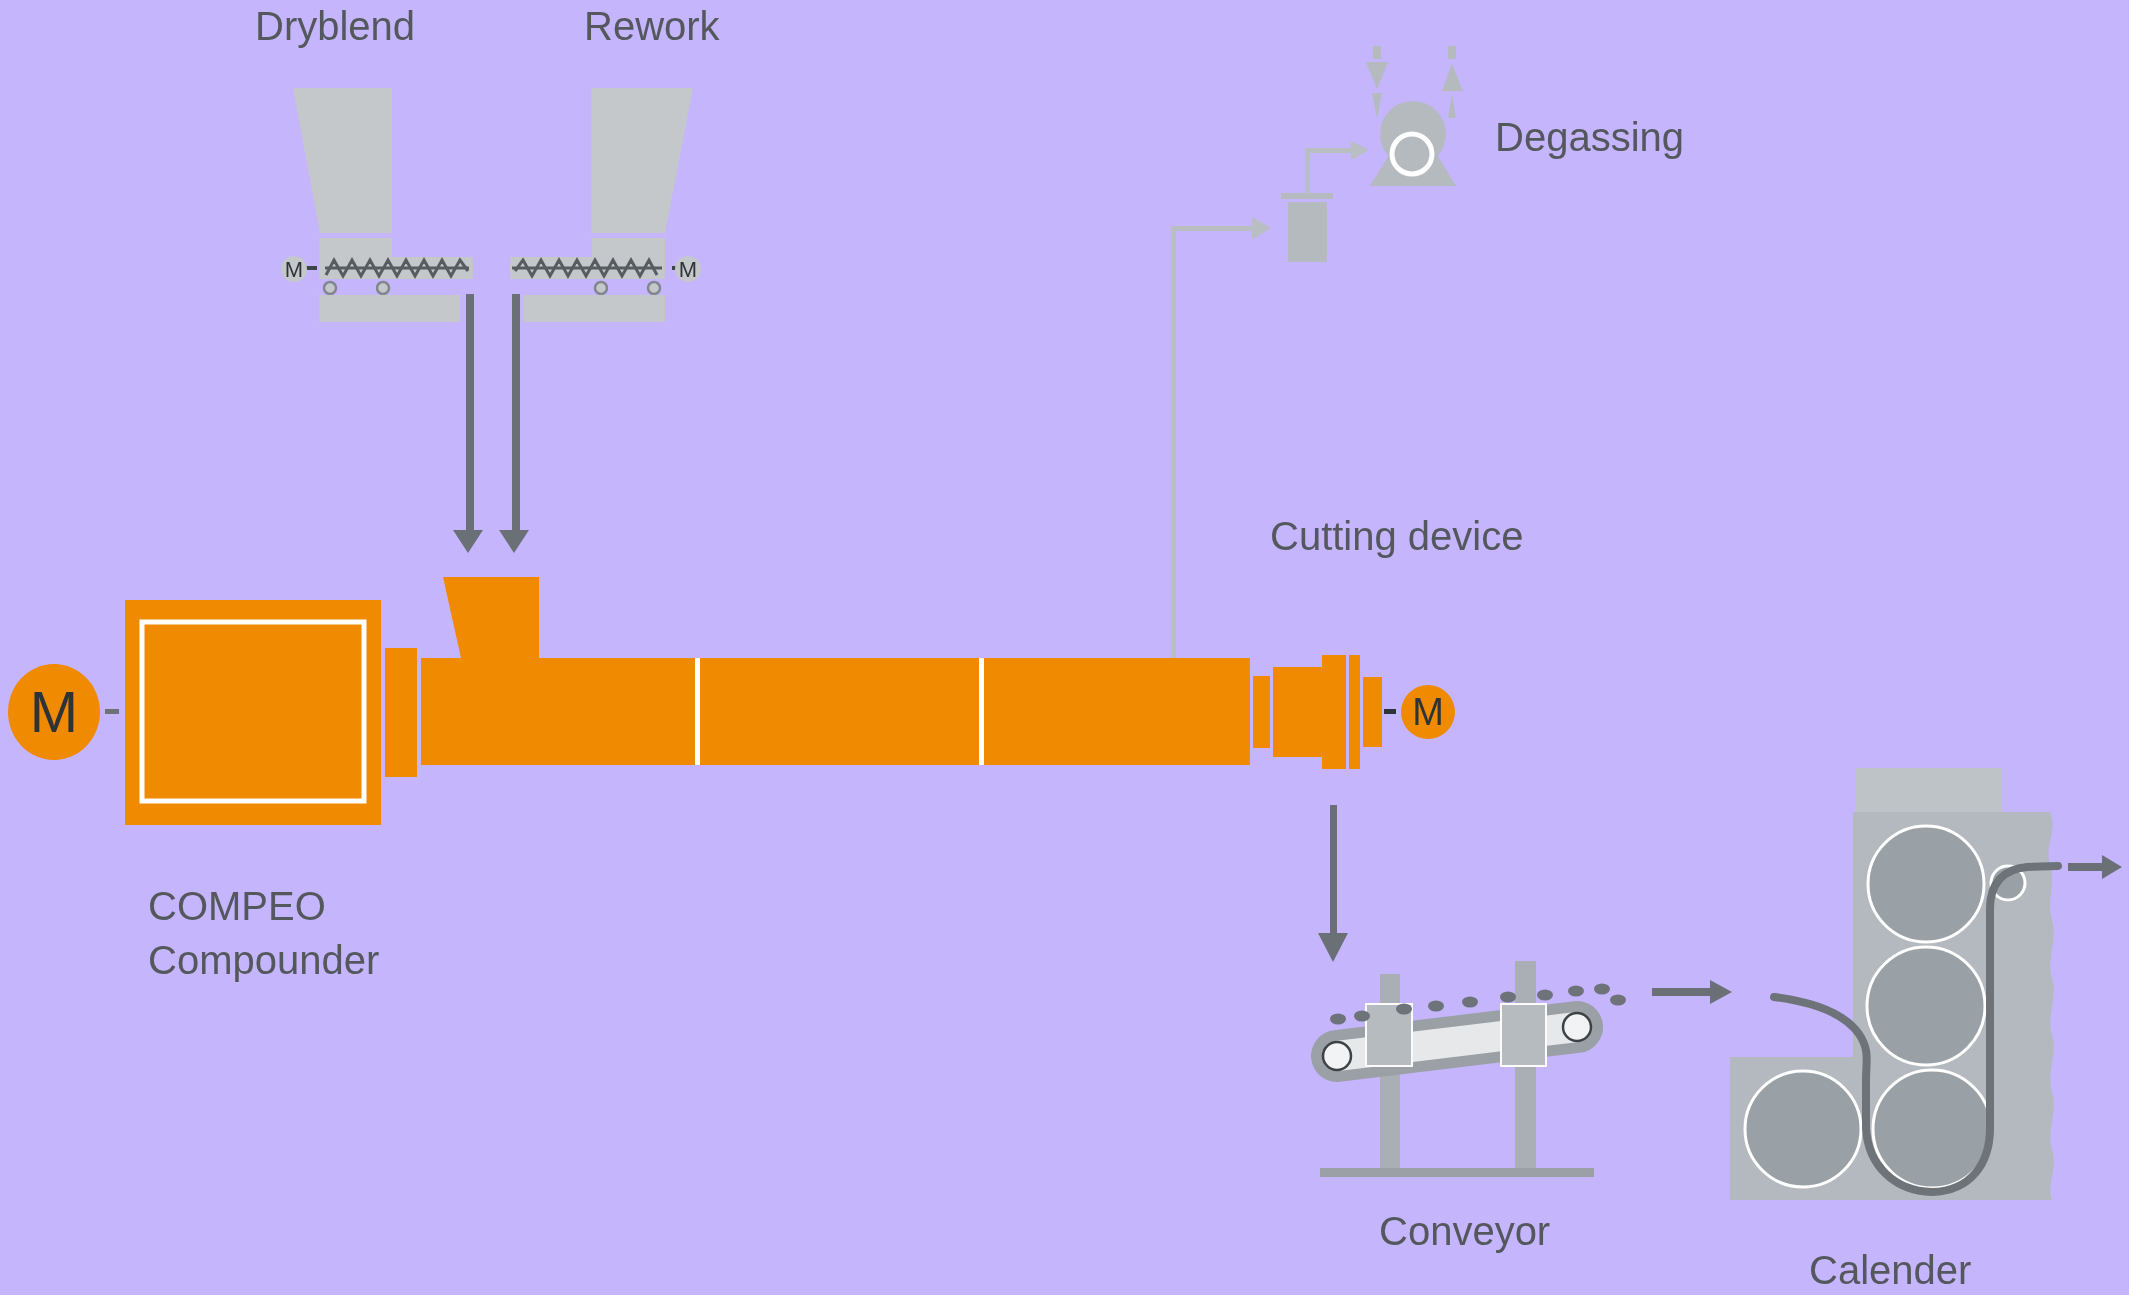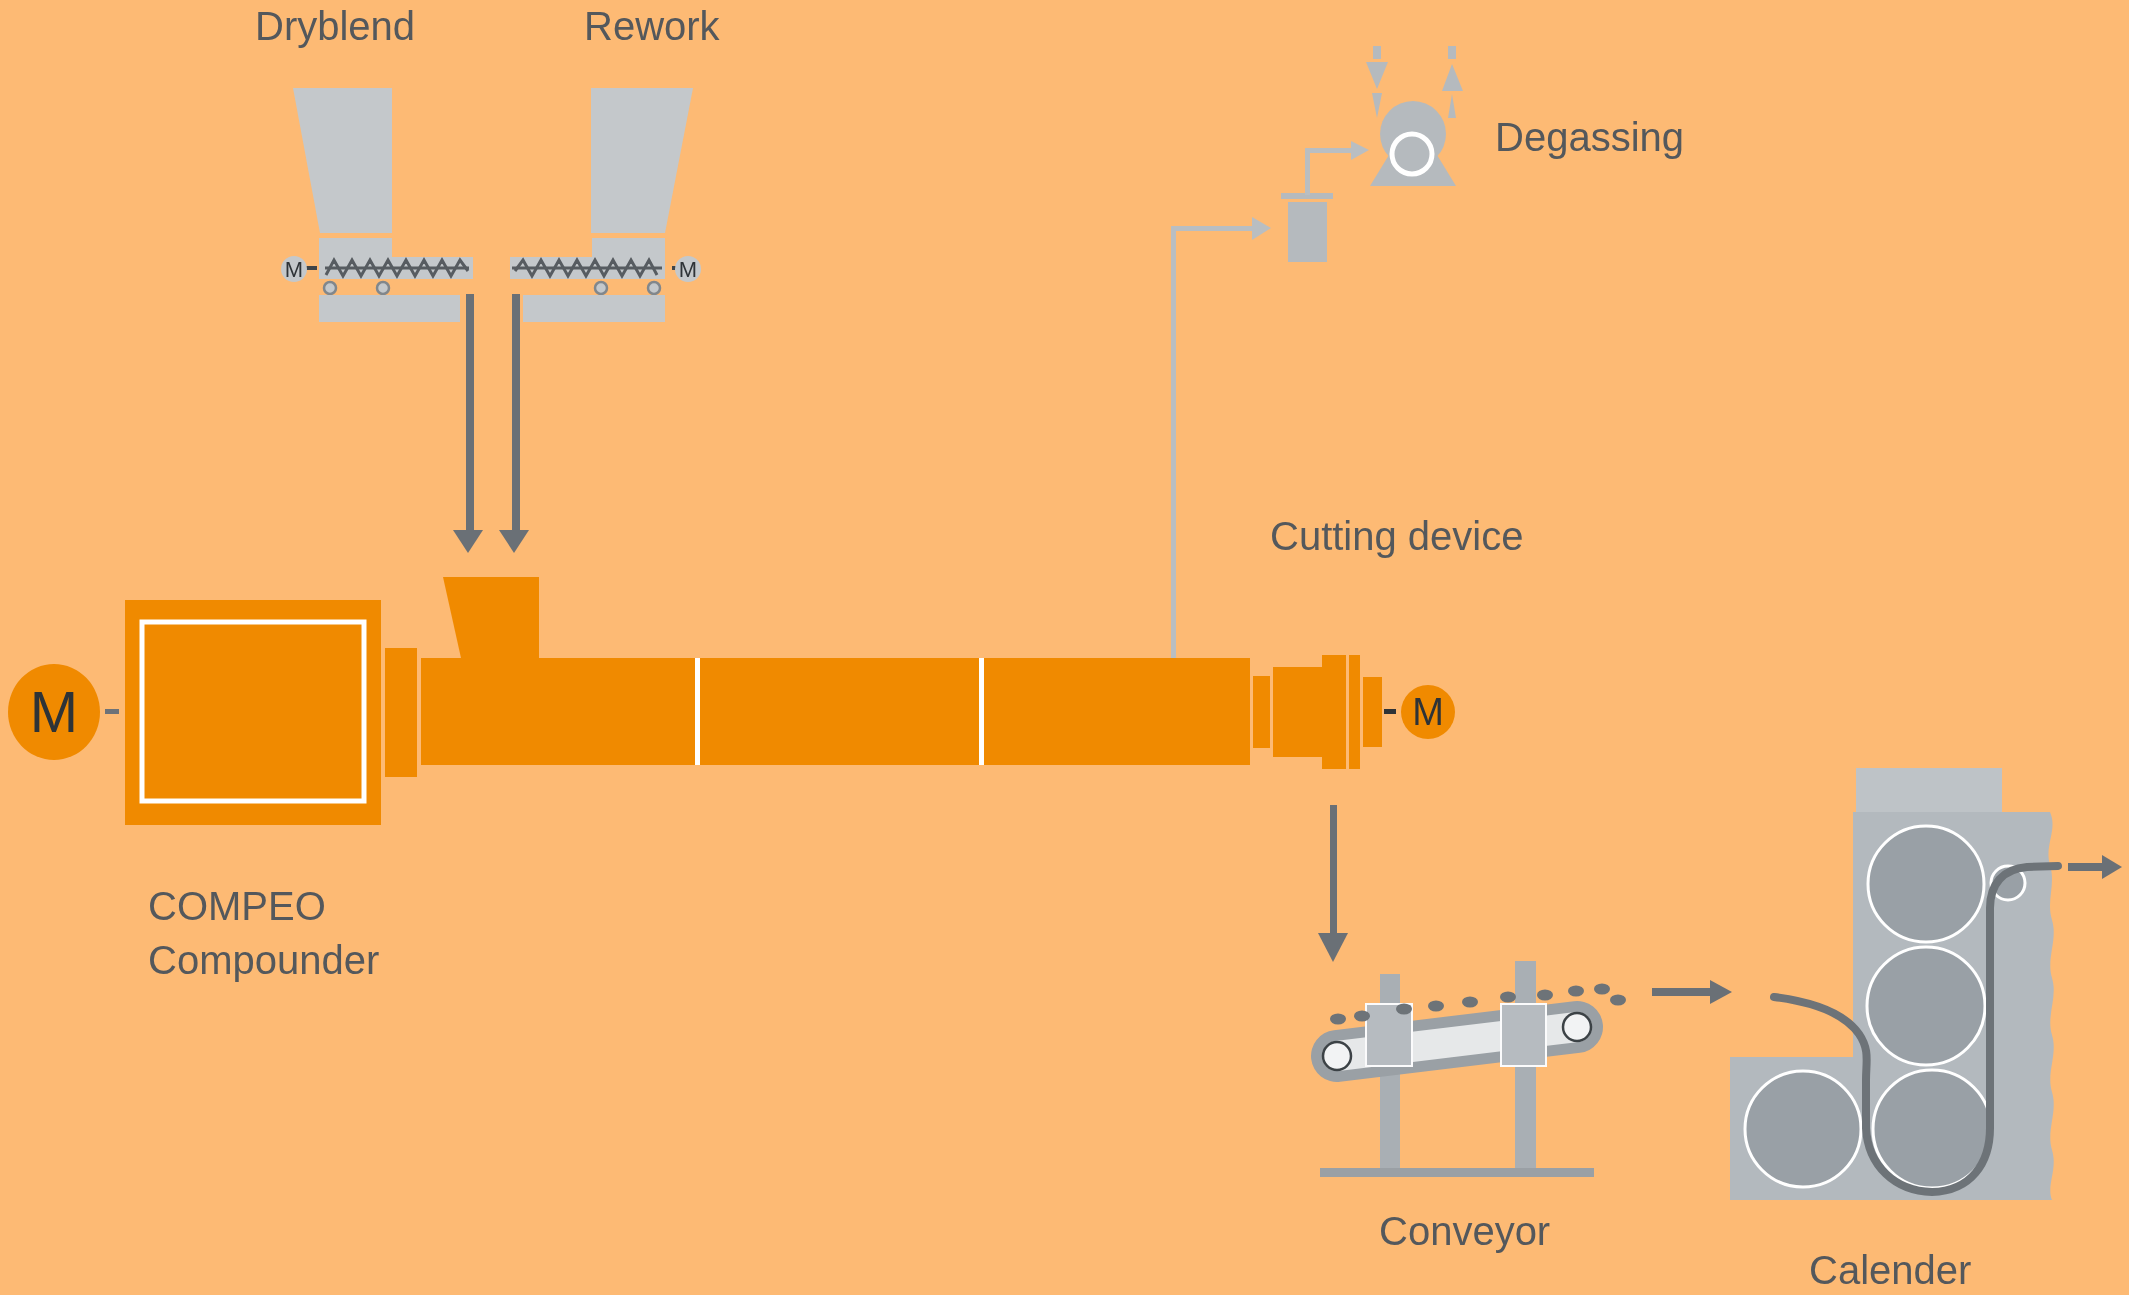--- a/index.html
+++ b/index.html
@@ -1,16 +1,16 @@
 <!DOCTYPE html>
 <html><head>
 <meta charset="utf-8">
 <style>
   html,body{margin:0;padding:0;background:#ffffff;}
-  #canvas{position:relative;width:2129px;height:1295px;background:#fdba74;overflow:hidden;}
+  #canvas{position:relative;width:2129px;height:1295px;background:#c4b5fd;overflow:hidden;}
   svg{display:block;}
   .lbl{fill:#54585C;font-family:"Liberation Sans",sans-serif;font-size:40px;}
   .mtxt{fill:#2E3337;font-family:"Liberation Sans",sans-serif;}
   .orange{fill:#F08A00;}
   .lgray{fill:#C4C8CB;}
   .dline{fill:#6A7076;}
   .deg{fill:#B5BABE;}
   .degl{fill:#B9BEC2;}
   .zig{stroke:#575C61;stroke-width:3;fill:none;}
   .sheet{stroke:#6D7378;stroke-width:8;fill:none;stroke-linecap:round;stroke-linejoin:round;}

